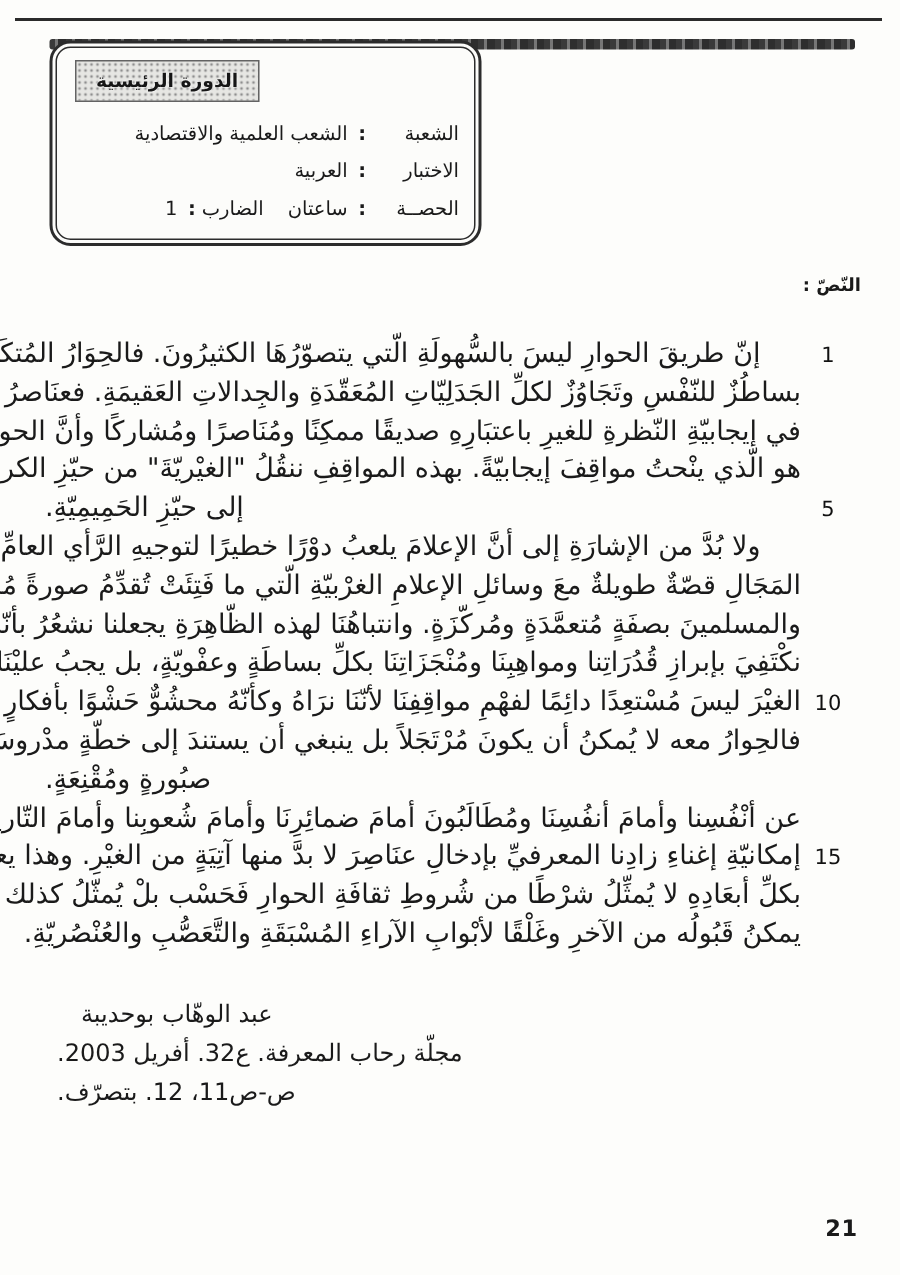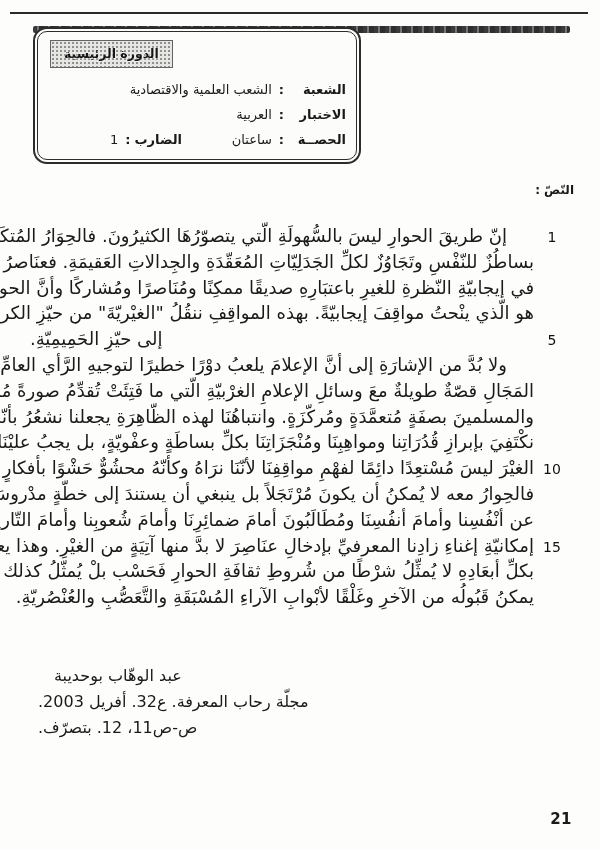--- a/index.html
+++ b/index.html
@@ -15,34 +15,34 @@
     position:absolute;left:33px;top:26px;width:537px;height:7px;
     background:repeating-linear-gradient(90deg,#3a3a3a 0 4px,#767676 4px 6px,#2e2e2e 6px 11px);
     border-radius:2px;
   }
   .hbox{
     position:absolute;background:#fcfcfa;border:2px solid #2c2c2c;border-radius:14px;
   }
   .hbox::before{
     content:"";position:absolute;inset:2px;border:1px solid #2c2c2c;border-radius:10px;pointer-events:none;
   }
-  .box-left{left:33px;top:27px;width:284px;height:133px;padding-left:40px;}
+  .box-left{left:33px;top:27px;width:284px;height:133px;}
   .box-right{left:338px;top:25px;width:231px;height:133px;}
   .badge{
     position:absolute;top:11px;left:15px;padding:5px 13px 6px;
     font-size:12.5px;font-weight:bold;color:#161616;direction:rtl;white-space:nowrap;
     background-color:#e6e6e3;
     background-image:radial-gradient(#8f8f8f 0.9px, transparent 1.1px);
     background-size:4px 4px;
     border:1px solid #636363;
     text-shadow:0 0 2px rgba(255,255,255,.95), 0 0 1px rgba(255,255,255,.9);
   }
   .fields{position:absolute;right:13px;left:13px;top:48px;direction:rtl;}
   .frow{display:flex;align-items:baseline;font-size:13px;line-height:25px;white-space:nowrap;}
-  .flabel{font-weight:bold;flex:0 0 58px;}
+  .flabel{font-weight:normal;flex:0 0 58px;}
   .fsep{margin:0 4px 0 7px;font-weight:bold;}
   .fvalue{}
   .coefpair{margin-right:auto;margin-left:62px;display:flex;align-items:baseline;}
   .authority{position:absolute;inset:6px;direction:rtl;text-align:center;padding-top:8px;}
   .gov{font-size:12px;font-weight:bold;line-height:18px;}
   .examtitle{font-size:21px;font-weight:bold;line-height:30px;margin-top:5px;white-space:nowrap;}
   .examsession{font-size:16px;font-weight:bold;line-height:22px;margin-top:2px;}
   .text-heading{
     position:absolute;right:26px;top:183px;direction:rtl;
     font-size:12px;font-weight:bold;
@@ -136,20 +136,24 @@
       <div class="bline">
       <span class="lnum">10</span>
       <span class="ltext">الغيْرَ ليسَ مُسْتعِدًا دائِمًا لفهْمِ مواقِفِنَا لأنّنَا نرَاهُ وكأنّهُ محشُوٌّ حَشْوًا بأفكارٍ سلبيّةٍ عنّا.</span>
     </div>
       <div class="bline">
       <span class="lnum"></span>
       <span class="ltext">فالحِوارُ معه لا يُمكنُ أن يكونَ مُرْتَجَلاً بل ينبغي أن يستندَ إلى خطّةٍ مدْروسَةٍ طويلَةِ النَّفَسِ</span>
     </div>
       <div class="bline">
       <span class="lnum"></span>
+      <span class="ltext">صبُورةٍ ومُقْنِعَةٍ.</span>
+    </div>
+      <div class="bline">
+      <span class="lnum"></span>
       <span class="ltext">عن أنْفُسِنا وأمامَ أنفُسِنَا ومُطَالَبُونَ أمامَ ضمائِرِنَا وأمامَ شُعوبِنا وأمامَ التّاريخِ بعدَمِ التّفْريطِ في</span>
     </div>
       <div class="bline">
       <span class="lnum">15</span>
       <span class="ltext">إمكانيّةِ إغناءِ زادِنا المعرفيِّ بإدخالِ عنَاصِرَ لا بدَّ منها آتِيَةٍ من الغيْرِ. وهذا يعني أنَّ التَّفتُّحَ</span>
     </div>
       <div class="bline">
       <span class="lnum"></span>
       <span class="ltext">بكلِّ أبعَادِهِ لا يُمثِّلُ شرْطًا من شُروطِ ثقافَةِ الحوارِ فَحَسْب بلْ يُمثّلُ كذلك استِعْدَادًا لِقَبُولِ ما</span>
     </div>

